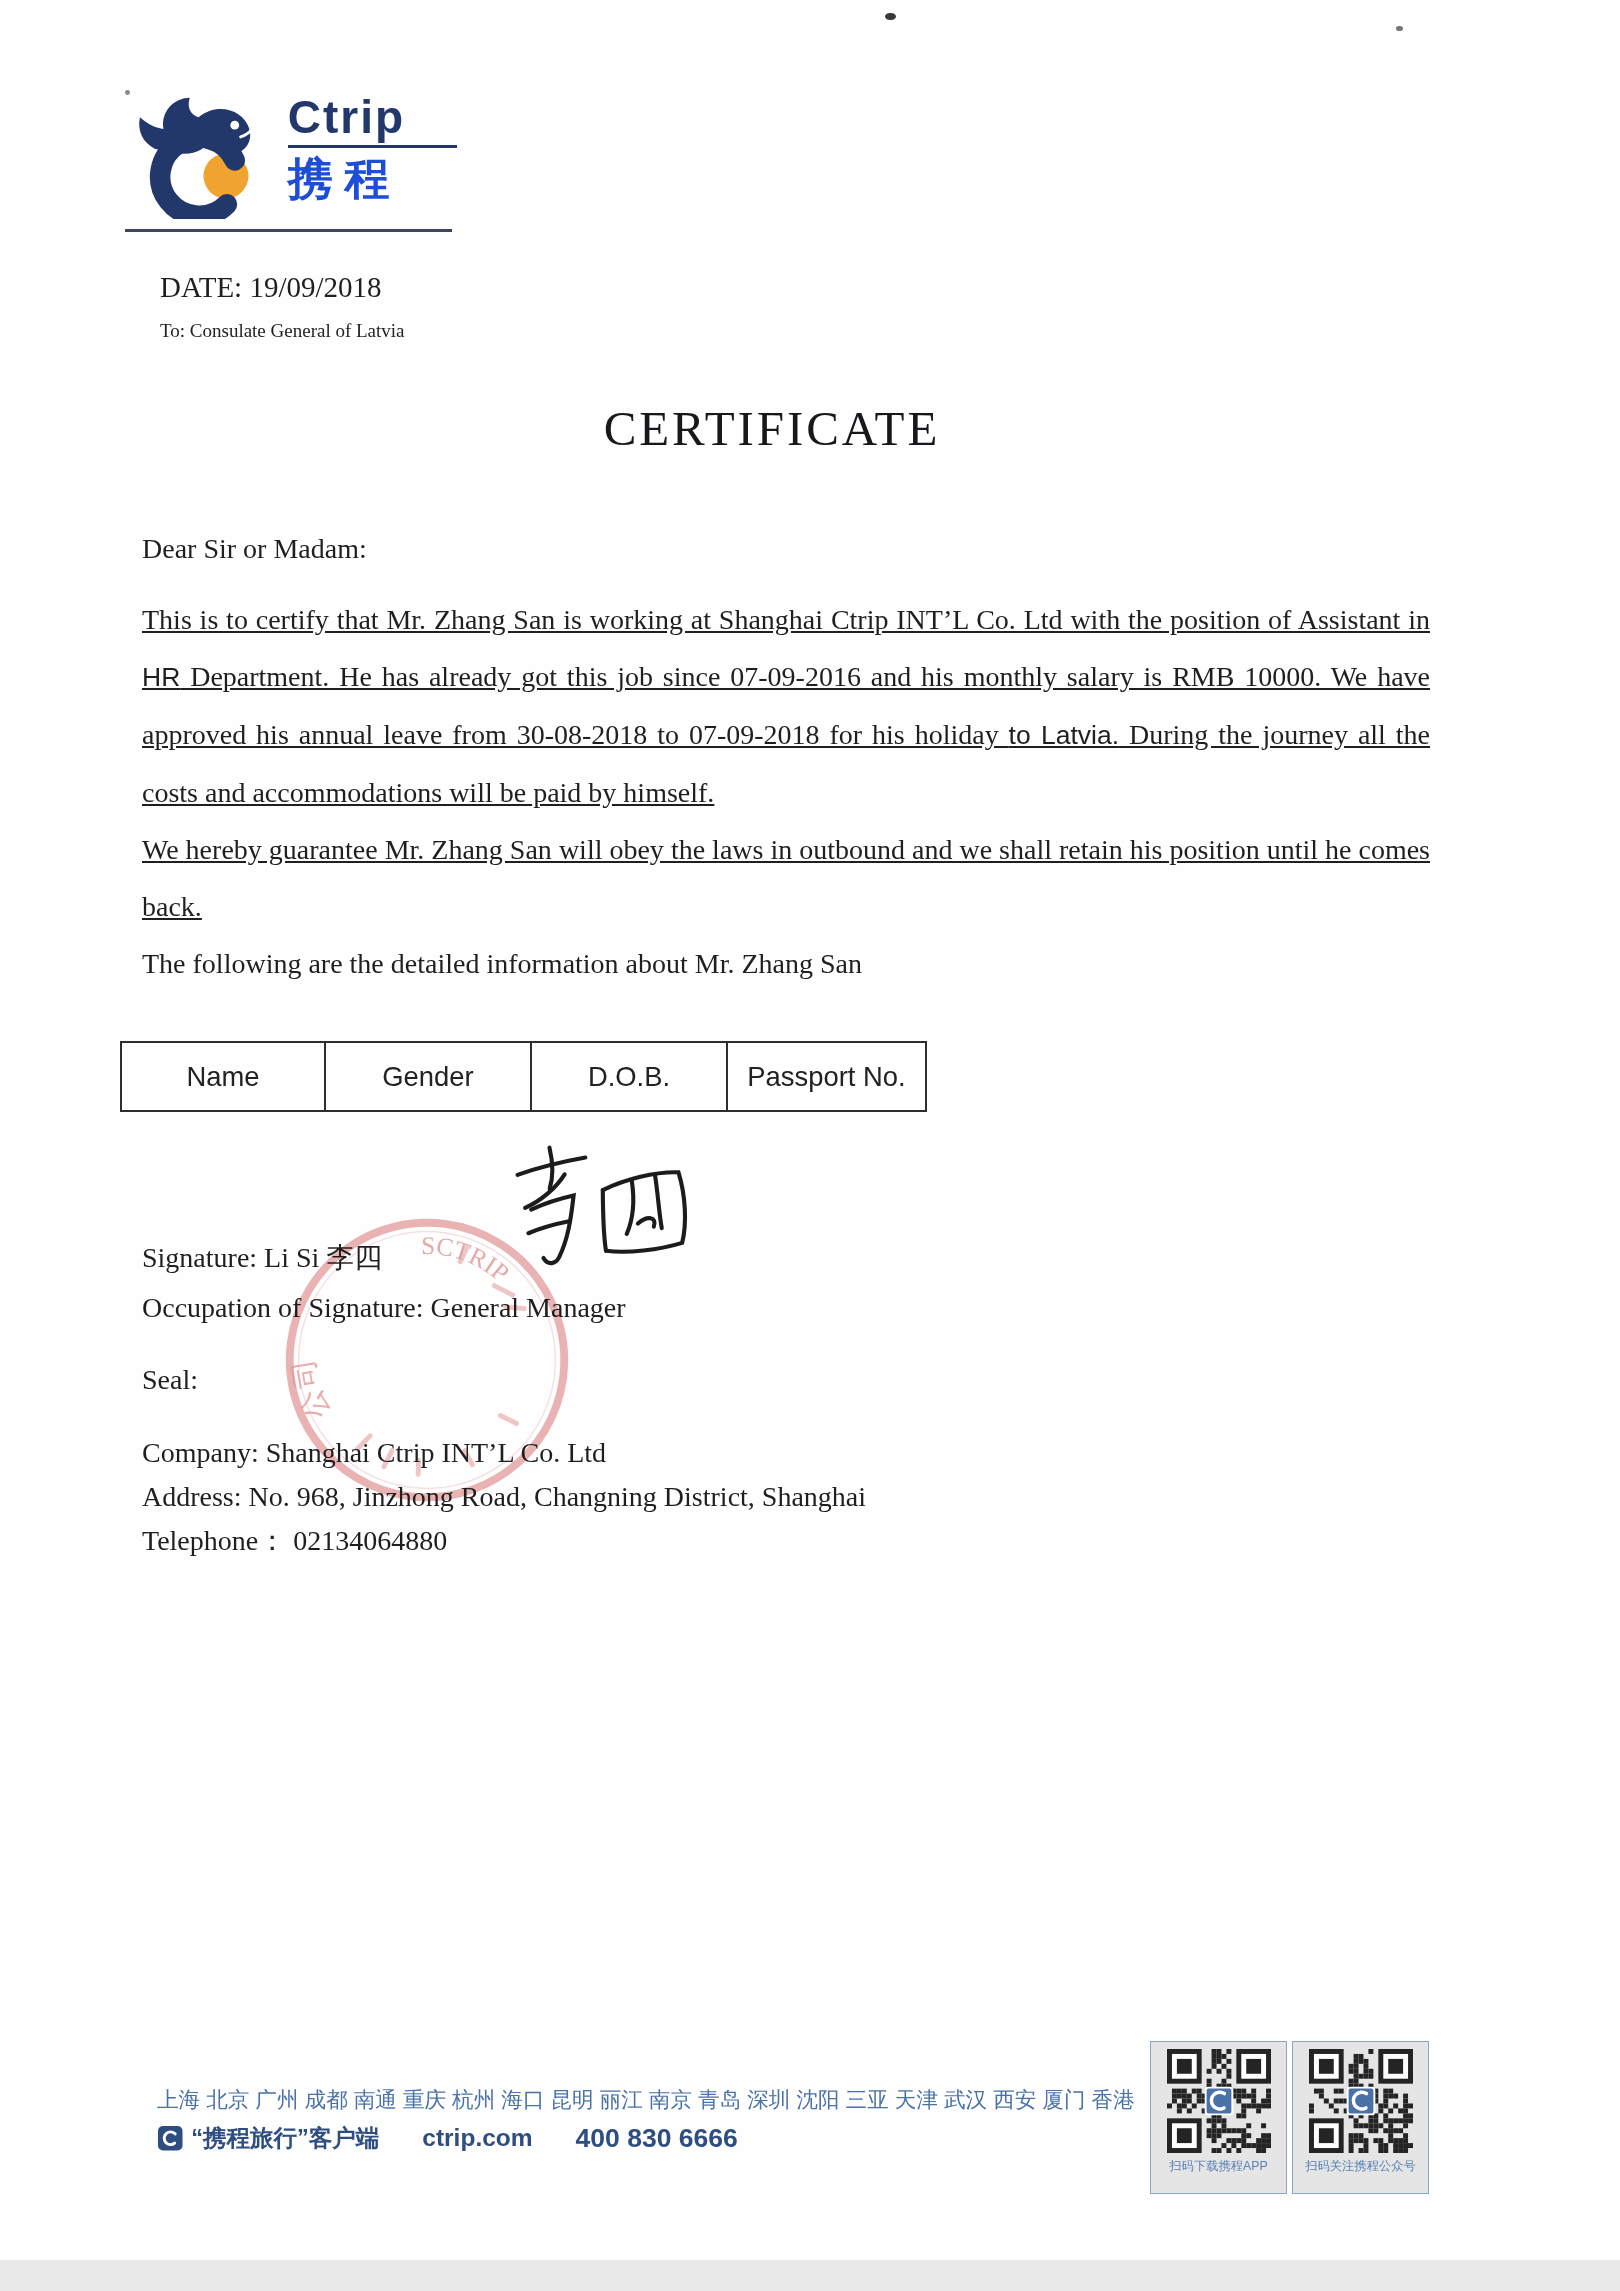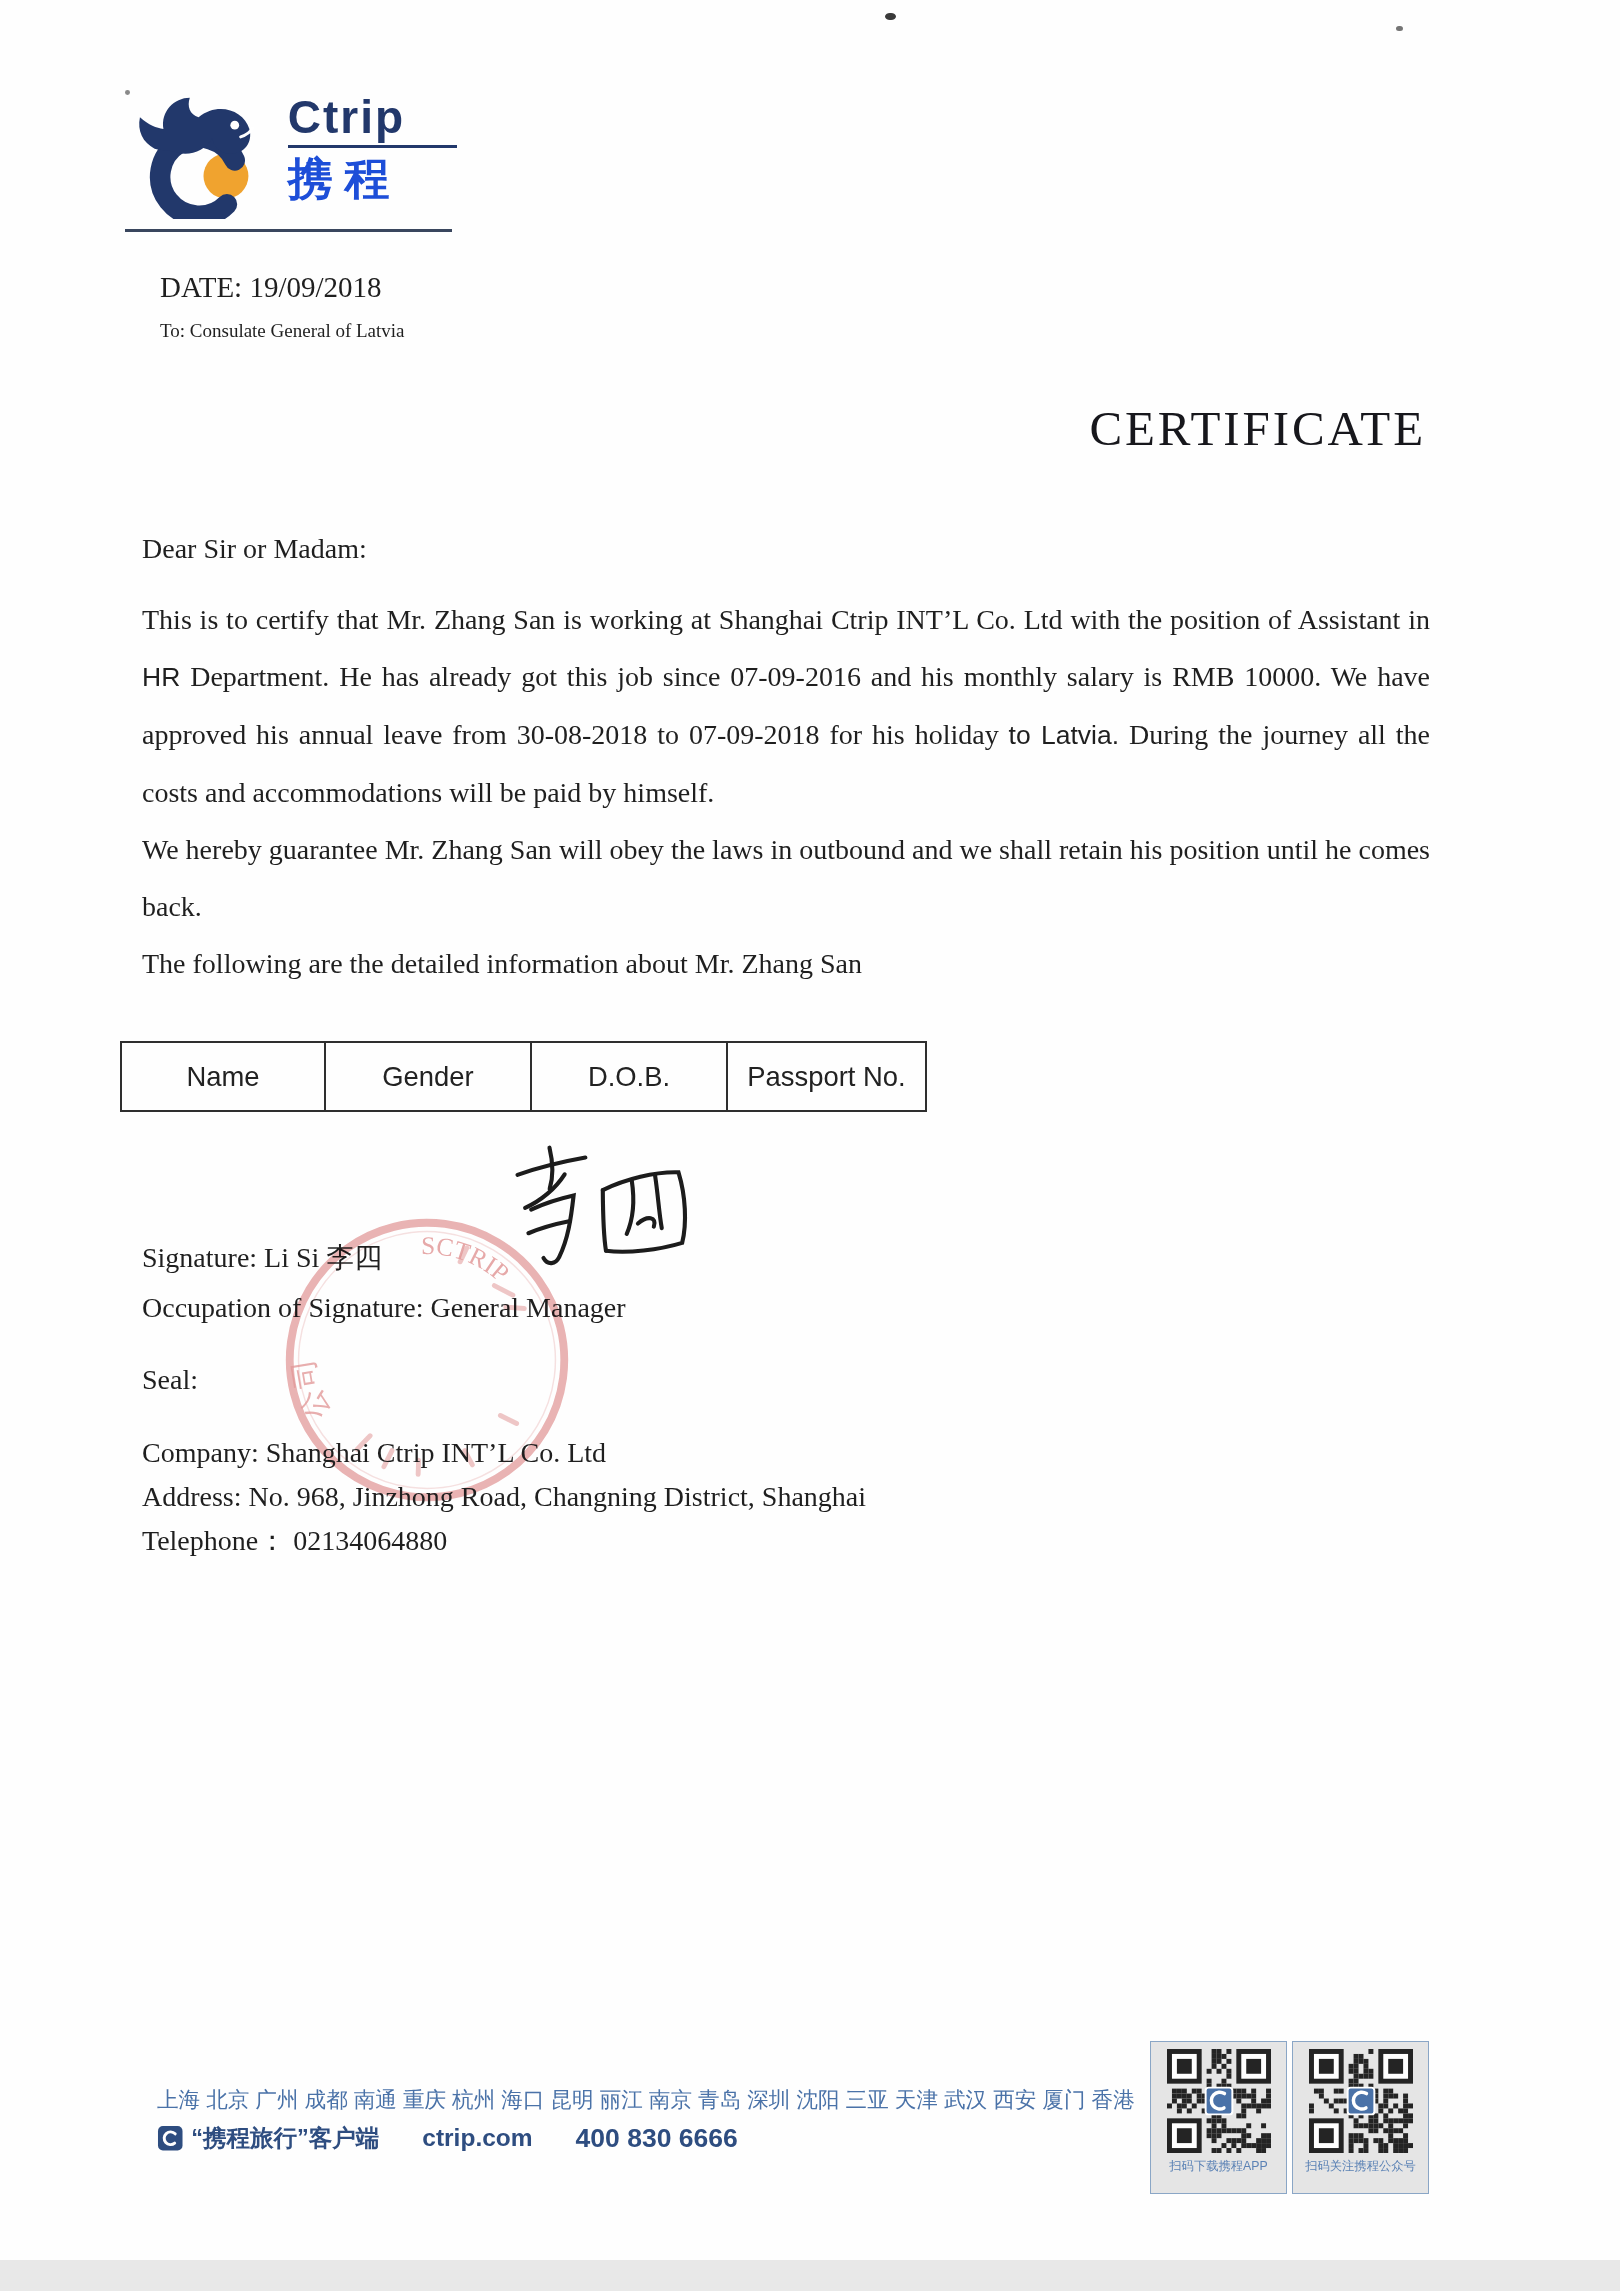--- a/index.html
+++ b/index.html
@@ -16,26 +16,26 @@
   .logo-en{font-family:"Liberation Sans","DejaVu Sans",sans-serif;font-weight:bold;
     font-size:46px;line-height:47px;color:#22386b;letter-spacing:2px;}
   .logo-en-rule{height:2.9px;background:#22386b;margin:3.9px 0 5.9px 0;width:169px;}
   .logo-cn{font-family:"Liberation Sans","DejaVu Sans",sans-serif;font-weight:bold;
     font-size:45px;line-height:49px;color:#1d4ed8;letter-spacing:11.8px;}
   .logo-rule{height:2.9px;background:#39465e;margin-top:9.8px;width:327px;}
   
   .hdr-date{position:absolute;left:160px;top:271px;font-size:29px;}
   .hdr-to{position:absolute;left:160px;top:320px;font-size:19px;}
   
-  .title{position:absolute;left:118px;top:400px;width:1308px;text-align:right;
+  .title{position:absolute;left:118px;top:400px;width:1308px;text-align:center;
     font-size:49px;letter-spacing:2.9px;color:#17171c;}
   
   .letter{position:absolute;left:142px;top:520px;width:1288px;
     font-size:28px;line-height:57px;}
-  .letter .just{text-align:justify;}
+  .letter .just{text-align:justify;text-decoration:underline;}
   .para1{margin-top:13.7px;}
   .inline-sans{font-family:"Liberation Sans","DejaVu Sans",sans-serif;font-size:26.5px;}
   
   .info-table{position:absolute;left:120px;top:1041px;width:805px;
     border-collapse:collapse;table-layout:fixed;
     font-family:"Liberation Sans","DejaVu Sans",sans-serif;font-size:27.4px;color:#222;}
   .info-table td{border:2.9px solid #2e2e2e;text-align:center;height:67px;padding:0;}
   
   .sig-line{position:absolute;left:142px;top:1239px;font-size:28px;}
   .occ-line{position:absolute;left:142px;top:1292px;font-size:28px;}

